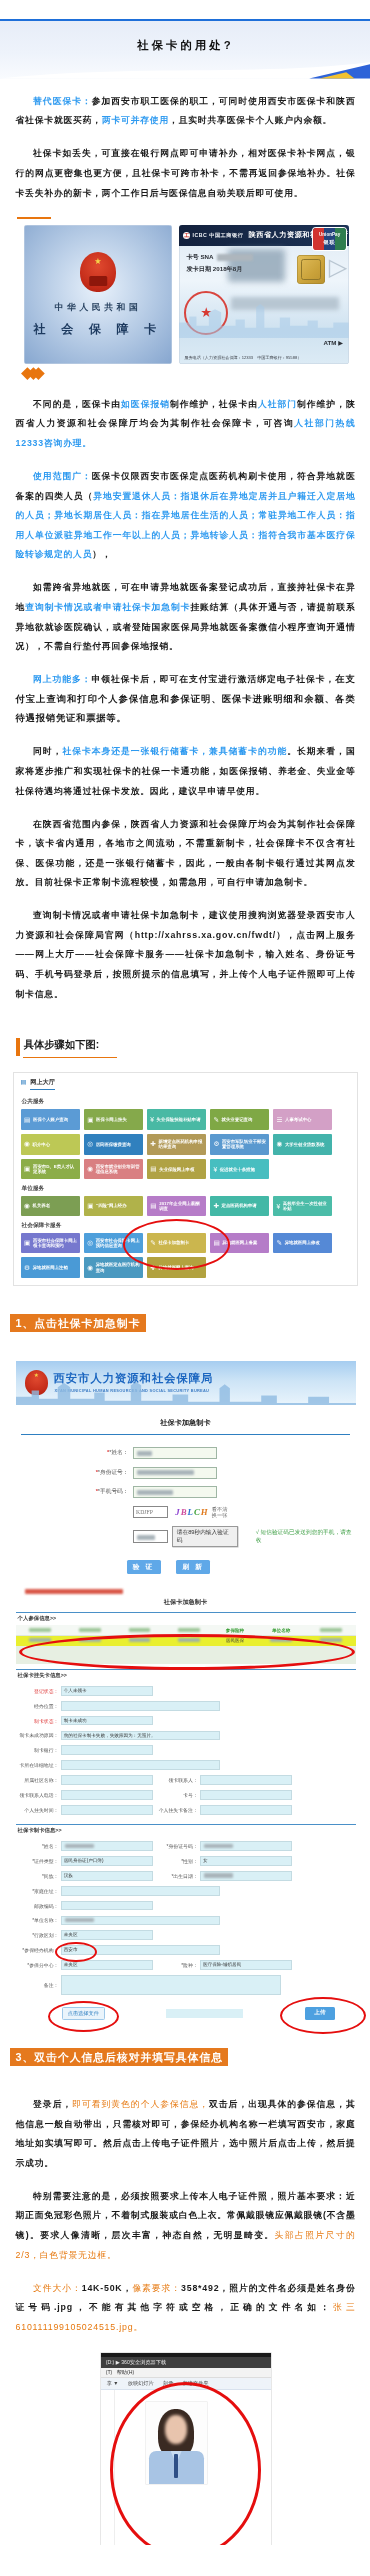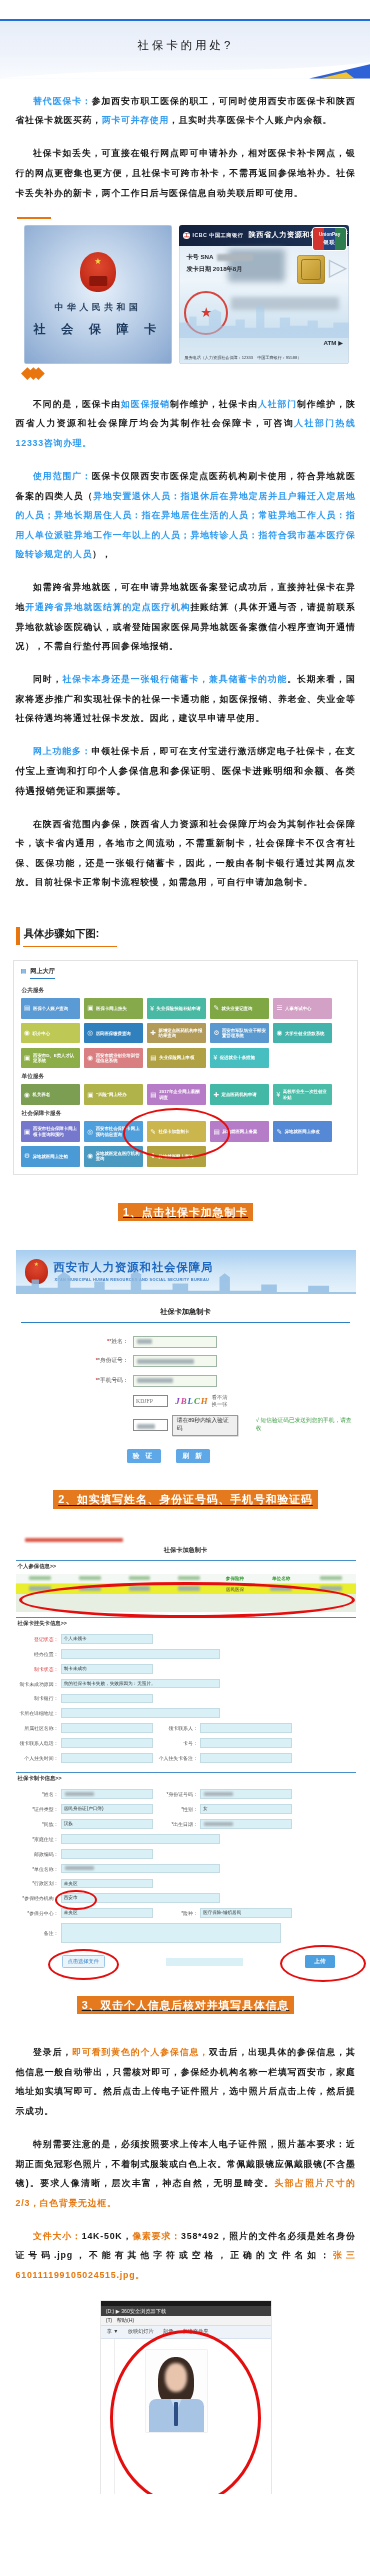--- a/index.html
+++ b/index.html
@@ -1,27 +1,27 @@
 <!DOCTYPE html>
 <html style="font-size:8.2px"><head>
 <meta charset="utf-8">
 <style>
   html,body{margin:0;padding:0;background:#fff;}
   body{font-family:"Liberation Sans","DejaVu Sans",sans-serif;width:371px;margin:0 auto;color:#1a1a1a;}
   .page{position:relative;width:371px;overflow:hidden;}
 
   
   .band{position:relative;margin:18.5px 0 0 0;height:58px;background:linear-gradient(180deg,#e7edf8 0%,#eef3fb 55%,#f9fbfe 100%);border-top:2.6px solid #1e6fd9;overflow:hidden;}
-  .band-title{position:absolute;top:17.5px;left:0;width:100%;text-align:center;font-size:11.3px;font-weight:400;letter-spacing:3.1px;color:#111;}
+  .band-title{position:absolute;top:17.5px;left:0;width:100%;text-align:center;font-size:11.3px;font-weight:700;letter-spacing:3.1px;color:#111;}
   .band-swoosh{position:absolute;left:0;bottom:0;width:100%;height:17.5px;display:block;}
 
   
   .para{margin:13.4px 15.5px 13.4px 15.5px;font-size:8.8px;line-height:19.6px;font-weight:600;letter-spacing:0.8px;text-align:justify;text-indent:2em;}
   .seg-blue{color:#2e9af0;font-weight:800;}
-  .seg-orange{color:#e6780f;font-weight:700;}
+  .seg-orange{color:#e6780f;font-weight:400;}
   .seg-strong{font-weight:900;font-size:9.3px;}
 
   
   .divider-short{width:34px;height:2.1px;background:#e8750e;margin:5.2px 0 6.2px 17px;}
   .diamonds{margin:5.2px 0 0 23px;height:12.4px;}
   .diamonds i{display:inline-block;width:8.8px;height:8.8px;background:#e8750e;transform:rotate(45deg);margin-right:-3.1px;}
 
   
   .cards{display:flex;gap:7.2px;margin:2.1px 0 0 24px;}
   .sscard{position:relative;width:148px;height:139px;border-radius:3.1px;background:
@@ -71,21 +71,21 @@
   .psec-label{font-size:5.7px;color:#444;font-weight:700;margin:5.2px 0 3.1px 1px;}
   .tile-grid{display:flex;flex-wrap:wrap;gap:4.1px;}
   .tile{position:relative;width:59px;height:20.6px;border-radius:1px;color:#fff;display:flex;align-items:center;padding:0 2.1px;box-sizing:border-box;cursor:pointer;}
   .tile-icon{font-size:6.7px;margin:0 2.6px 0 1.5px;flex:0 0 auto;opacity:.95;}
   .tile-label{font-size:4.4px;line-height:5.2px;font-weight:600;}
   .tile-ellipse{position:absolute;left:-24px;top:-13.4px;width:103px;height:47px;}
 
   .red-ellipse{border:2.6px solid #e50e0e;border-radius:50%;position:absolute;pointer-events:none;z-index:5;}
 
   
-  .step-banner{text-align:center;margin:24px 10.3px;text-decoration:underline;}
+  .step-banner{margin:24px 10.3px;}
   .step-banner span{display:inline;background:#e5791e;color:#fff;font-size:10.8px;font-weight:800;letter-spacing:1px;padding:3.1px 5.2px;line-height:27px;box-decoration-break:clone;-webkit-box-decoration-break:clone;}
 
   
   .gov{margin:5.2px auto 0 auto;width:340px;background:#fff;}
   .gov-banner{position:relative;height:44px;background:linear-gradient(180deg,#a6cdf0 0%,#cde4f6 45%,#e9f4fc 100%);overflow:hidden;}
   .gov-emblem{position:absolute;left:9.3px;top:9.3px;width:23px;height:25px;background:radial-gradient(circle at 50% 35%,#e0492f 0%,#c22a18 70%,#a51d0e 100%);border-radius:50% 50% 46% 46%;}
   .gov-emblem:before{content:"★";position:absolute;top:2.1px;left:50%;transform:translateX(-50%);color:#f6d44a;font-size:5.7px;}
   .gov-name{position:absolute;left:38px;top:10.3px;color:#1b66c0;font-size:11.3px;font-weight:900;letter-spacing:1px;}
   .gov-name-en{position:absolute;left:39px;top:27px;color:#3d7cc4;font-size:3.9px;font-weight:700;letter-spacing:0.3px;}
   .gov-sky{position:absolute;left:0;right:0;bottom:0;height:24px;opacity:.8;}
@@ -206,27 +206,28 @@
         <path d="M0,70 L0,40 20,40 20,28 34,28 34,46 58,46 58,20 70,14 82,20 82,46 110,46 110,34 128,34 128,50 150,50 150,10 158,4 166,10 166,50 196,50 196,30 216,30 216,46 250,46 250,36 270,36 270,50 300,50 300,40 330,40 330,70 Z" fill="#a9cbe8"></path>
       </svg>
       <div class="bc-atm">ATM ▶</div>
       <div class="bc-footer">服务电话（人力资源社会保障：12333　中国工商银行：95588）</div>
     </div>
   </div>
   <div class="diamonds"><i></i><i></i><i></i></div>
 
   <p class="para"><span>不同的是，医保卡由</span><span class="seg-blue">如医保报销</span><span>制作维护，社保卡由</span><span class="seg-blue">人社部门</span><span>制作维护，陕西省人力资源和社会保障厅均会为其制作社会保障卡，可咨询</span><span class="seg-blue">人社部门热线12333咨询办理。</span></p>
   <p class="para"><span class="seg-blue">使用范围广：</span><span>医保卡仅限西安市医保定点医药机构刷卡使用，符合异地就医备案的四类人员（</span><span class="seg-blue">异地安置退休人员：指退休后在异地定居并且户籍迁入定居地的人员；异地长期居住人员：指在异地居住生活的人员；常驻异地工作人员：指用人单位派驻异地工作一年以上的人员；异地转诊人员：指符合我市基本医疗保险转诊规定的人员</span><span>），</span></p>
-  <p class="para"><span>如需跨省异地就医，可在申请异地就医备案登记成功后，直接持社保卡在异地</span><span class="seg-blue">开通跨省异地就医结算的定点医疗机构</span><span>挂账结算（具体开通与否，请提前联系异地欲就诊医院确认，或者登陆国家医保局异地就医备案微信小程序查询开通情况），不需自行垫付再回参保地报销。</span></p>
+  <p class="para"><span>如需跨省异地就医，可在申请异地就医备案登记成功后，直接持社保卡在异地</span><span class="seg-blue">查询制卡情况或者申请社保卡加急制卡</span><span>挂账结算（具体开通与否，请提前联系异地欲就诊医院确认，或者登陆国家医保局异地就医备案微信小程序查询开通情况），不需自行垫付再回参保地报销。</span></p>
+  <p class="para"><span class="seg-blue">网上功能多：</span><span>申领社保卡后，即可在支付宝进行激活绑定电子社保卡，</span><span class="seg-strong">在支付宝上查询和打印个人参保信息和参保证明、医保卡进账明细和余额、各类待遇报销凭证和票据等。</span></p>
   <p class="para"><span>同时，</span><span class="seg-blue">社保卡本身还是一张银行储蓄卡，兼具储蓄卡的功能</span><span>。长期来看，国家将逐步推广和实现社保卡的社保一卡通功能，如医保报销、养老金、失业金等社保待遇均将通过社保卡发放。因此，建议早申请早使用。</span></p>
-  <p class="para"><span class="seg-blue">网上功能多：</span><span>申领社保卡后，即可在支付宝进行激活绑定电子社保卡，</span><span class="seg-strong">在支付宝上查询和打印个人参保信息和参保证明、医保卡进账明细和余额、各类待遇报销凭证和票据等。</span></p>
 
   
 
   <p class="para"><span>在陕西省范围内参保，陕西省人力资源和社会保障厅均会为其制作社会保障卡，该卡省内通用，各地市之间流动，不需重新制卡，社会保障卡不仅含有社保、医保功能，还是一张银行储蓄卡，因此，一般由各制卡银行通过其网点发放。目前社保卡正常制卡流程较慢，如需急用，可自行申请加急制卡。</span></p>
+  <p class="para"><span>查询制卡情况或者申请社保卡加急制卡，建议使用搜狗浏览器登录西安市人力资源和社会保障局官网（http://xahrss.xa.gov.cn/fwdt/），点击网上服务——网上大厅——社会保障卡服务——社保卡加急制卡，输入姓名、身份证号码、手机号码登录后，按照所提示的信息填写，并上传个人电子证件照即可上传制卡信息。</span></p>
 
   <div class="steps-heading"><span class="txt">具体步骤如下图:</span></div>
 
   
   <div class="portal">
     <div class="portal-head">
       <span class="ico">▤</span>
       <span class="hd">网上大厅</span>
     </div>
     <div>
@@ -388,21 +389,20 @@
         <span class="sms-btn">请在89秒内输入验证码</span>
         <span class="sms-note">√ 短信验证码已发送到您的手机，请查收</span>
       </div>
     </div>
     <div class="gbuttons">
       <span class="gbtn">验 证</span>
       <span class="gbtn">刷 新</span>
     </div>
   </div>
 
-  <div class="step-banner"><span>2、如实填写姓名、身份证号码、手机号和验证码</span></div>
 
   
   <div class="form2">
     <div class="f2-rednote"></div>
     <div class="f2-title">社保卡加急制卡</div>
     <div class="f2-sec">个人参保信息&gt;&gt;</div>
     <div class="f2-tablewrap">
       <table class="f2-table">
           <thead>
             <tr>

